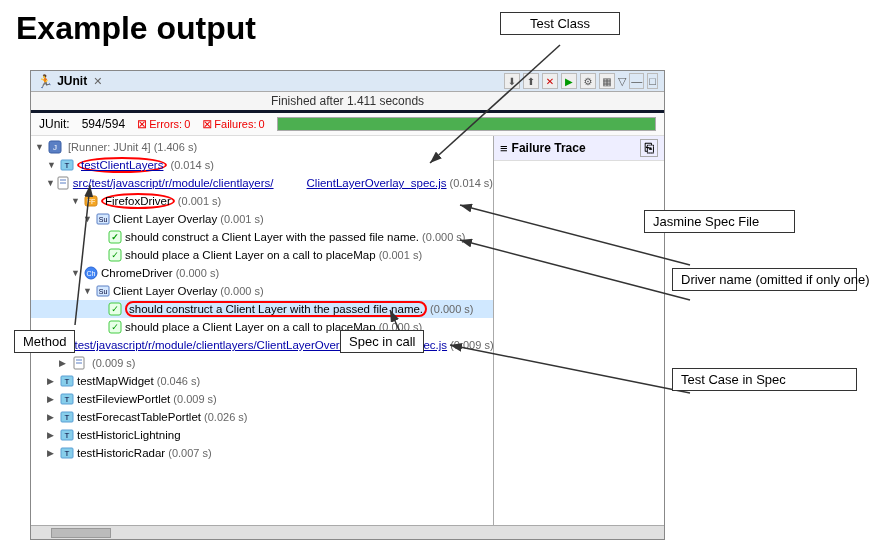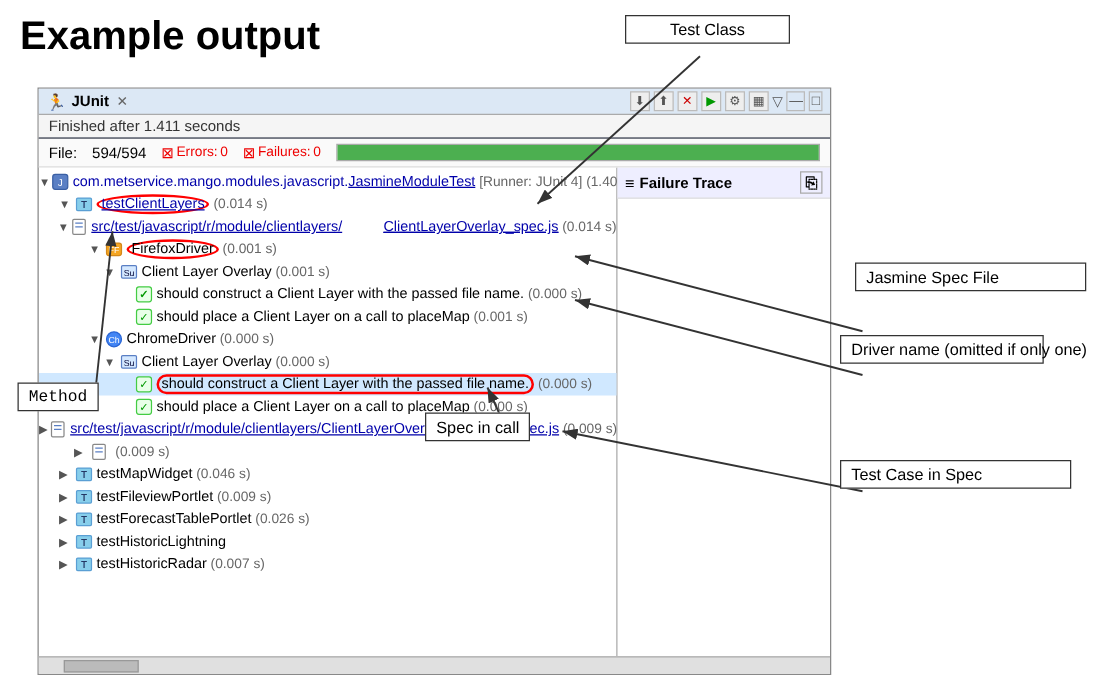--- a/index.html
+++ b/index.html
@@ -75,24 +75,25 @@
       justify-content: center;
       font-size: 10px;
       color: #555;
       cursor: pointer;
       border: 1px solid #bbb;
       background: #eee;
     }
 
     .junit-status-bar {
       background: #f5f5f5;
-      border-bottom: 1px solid #0f172a;
+      border-bottom: 3px solid #0f172a;
       padding: 2px 8px;
       font-size: 12px;
       color: #333;
+      text-align: center;
     }
 
     .junit-stats-row {
       display: flex;
       align-items: center;
       gap: 12px;
       padding: 4px 8px;
       border-bottom: 1px solid #ddd;
       font-size: 12px;
       background: #fafafa;
@@ -257,21 +258,21 @@
   <line x1="400" y1="332" x2="390" y2="310" stroke="#333" stroke-width="1.5" marker-end="url(#arrowhead)"></line>
   <defs>
     <marker id="arrowhead" markerWidth="8" markerHeight="6" refX="8" refY="3" orient="auto">
       <polygon points="0 0, 8 3, 0 6" fill="#333"></polygon>
     </marker>
   </defs>
 </svg>
 
 <div class="page-title">Example output</div>
 
-<div class="annotation-box" style="top: 12px; left: 500px; width: 132px; text-align:center;">Test Class</div>
+<div class="annotation-box" style="top: 12px; left: 500px; width: 120px; text-align:center;">Test Class</div>
 
 <div class="junit-window">
 
   <div class="junit-titlebar">
     <div class="junit-titlebar-left">
       <span style="font-size:13px; color:#c00;">🏃</span>
       <span style="font-size:12px; font-weight:bold;">JUnit</span>
       <span style="font-size:11px; color:#666; margin-left:2px;">✕</span>
     </div>
     <div class="junit-titlebar-icons">
@@ -283,21 +284,21 @@
       <span class="tb-icon">▦</span>
       <span style="font-size:11px; color:#555; cursor:pointer;">▽</span>
       <span style="font-size:11px; color:#555; cursor:pointer; border:1px solid #bbb; padding:1px;">—</span>
       <span style="font-size:11px; color:#555; cursor:pointer; border:1px solid #bbb; padding:1px;">□</span>
     </div>
   </div>
 
   <div class="junit-status-bar">Finished after 1.411 seconds</div>
 
   <div class="junit-stats-row">
-    <span>File:</span>
+    <span>JUnit:</span>
     <span style="font-weight:normal;">594/594</span>
     <span class="error-icon">
       <span style="color:#e00; font-size:12px;">⊠</span>
       <span>Errors:</span>
       <span>0</span>
     </span>
     <span class="error-icon">
       <span style="color:#e00; font-size:12px;">⊠</span>
       <span>Failures:</span>
       <span>0</span>
@@ -313,21 +314,20 @@
 
       <div class="tree-item">
         <span class="tree-indent" style="width:4px;"></span>
         <span class="expand-arrow">▼</span>
         <span class="tree-icon">
           <svg width="14" height="14" viewBox="0 0 14 14">
               <rect x="1" y="1" width="12" height="12" rx="2" fill="#5a7fc4" stroke="#3a5fa4" stroke-width="1"></rect>
               <text x="7" y="10" text-anchor="middle" fill="#fff" font-size="8" font-family="Arial">J</text>
             </svg>
         </span>
-        <span class="item-label" style="color:#0000aa;">com.metservice.mango.modules.javascript.<span style="text-decoration:underline;">JasmineModuleTest</span></span>
         <span class="time-label">&nbsp;[Runner: JUnit 4] (1.406 s)</span>
       </div>
 
       <div class="tree-item">
         <span class="tree-indent" style="width:16px;"></span>
         <span class="expand-arrow">▼</span>
         <span class="tree-icon">
           <svg width="14" height="14" viewBox="0 0 14 14">
               <rect x="1" y="2" width="12" height="10" rx="1" fill="#87ceeb" stroke="#5a9fd4" stroke-width="1"></rect>
               <text x="7" y="10" text-anchor="middle" fill="#003" font-size="8" font-family="Arial">T</text>
@@ -340,21 +340,21 @@
       <div class="tree-item">
         <span class="tree-indent" style="width:28px;"></span>
         <span class="expand-arrow">▼</span>
         <span class="tree-icon">
           <svg width="14" height="14" viewBox="0 0 14 14">
               <rect x="2" y="1" width="10" height="12" rx="1" fill="#fff" stroke="#888" stroke-width="1"></rect>
               <line x1="4" y1="4" x2="10" y2="4" stroke="#5a7fc4" stroke-width="1"></line>
               <line x1="4" y1="7" x2="10" y2="7" stroke="#5a7fc4" stroke-width="1"></line>
             </svg>
         </span>
-        <span class="item-label" style="color:#0000aa; text-decoration:underline;">src/test/javascript/r/module/clientlayers/<span style="text-decoration:underline;padding-left:33px;">ClientLayerOverlay_spec.js</span></span>
+        <span class="item-label" style="color:#0000aa; text-decoration:underline;">src/test/javascript/r/module/clientlayers/<span style="padding-left:33px;">ClientLayerOverlay_spec.js</span></span>
         <span class="time-label">&nbsp;(0.014 s)</span>
       </div>
 
       <div class="tree-item">
         <span class="tree-indent" style="width:40px;"></span>
         <span class="expand-arrow">▼</span>
         <span class="tree-icon">
           <svg width="14" height="14" viewBox="0 0 14 14">
               <rect x="1" y="2" width="12" height="10" rx="2" fill="#f5a623" stroke="#d4881a" stroke-width="1"></rect>
               <text x="7" y="10" text-anchor="middle" fill="#fff" font-size="7" font-family="Arial">FF</text>
@@ -558,21 +558,21 @@
       </div>
       <div style="flex:1;"></div>
     </div>
   </div>
 
   <div class="junit-scrollbar">
     <div class="scrollbar-thumb"></div>
   </div>
 </div>
 
-<div class="annotation-box" style="top: 210px; left: 684px; width: 185px;">Jasmine Spec File</div>
-
-<div class="annotation-box" style="top: 268px; left: 672px; width: 163px;">Driver name (omitted if only one)</div>
+<div class="annotation-box" style="top: 210px; left: 644px; width: 151px;">Jasmine Spec File</div>
+
+<div class="annotation-box" style="top: 268px; left: 672px; width: 185px;">Driver name (omitted if only one)</div>
 
 <div class="annotation-box" style="top: 368px; left: 672px; width: 185px;">Test Case in Spec</div>
 
-<div class="method-label-box" style="top: 306px; left: 14px; font-family: Liberation Mono, monospace;">Method</div>
+<div class="method-label-box" style="top: 330px; left: 14px;">Method</div>
 
 <div class="annotation-box" style="top: 330px; left: 340px;">Spec in call</div>
 
 </body></html>

